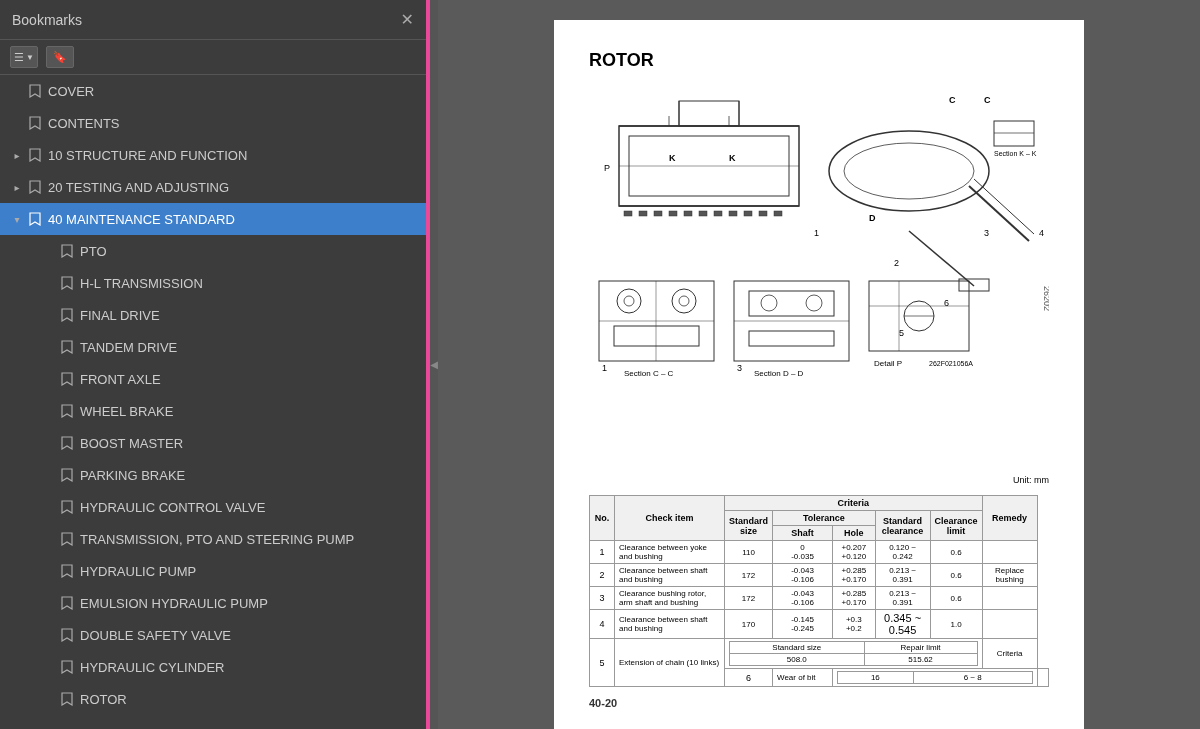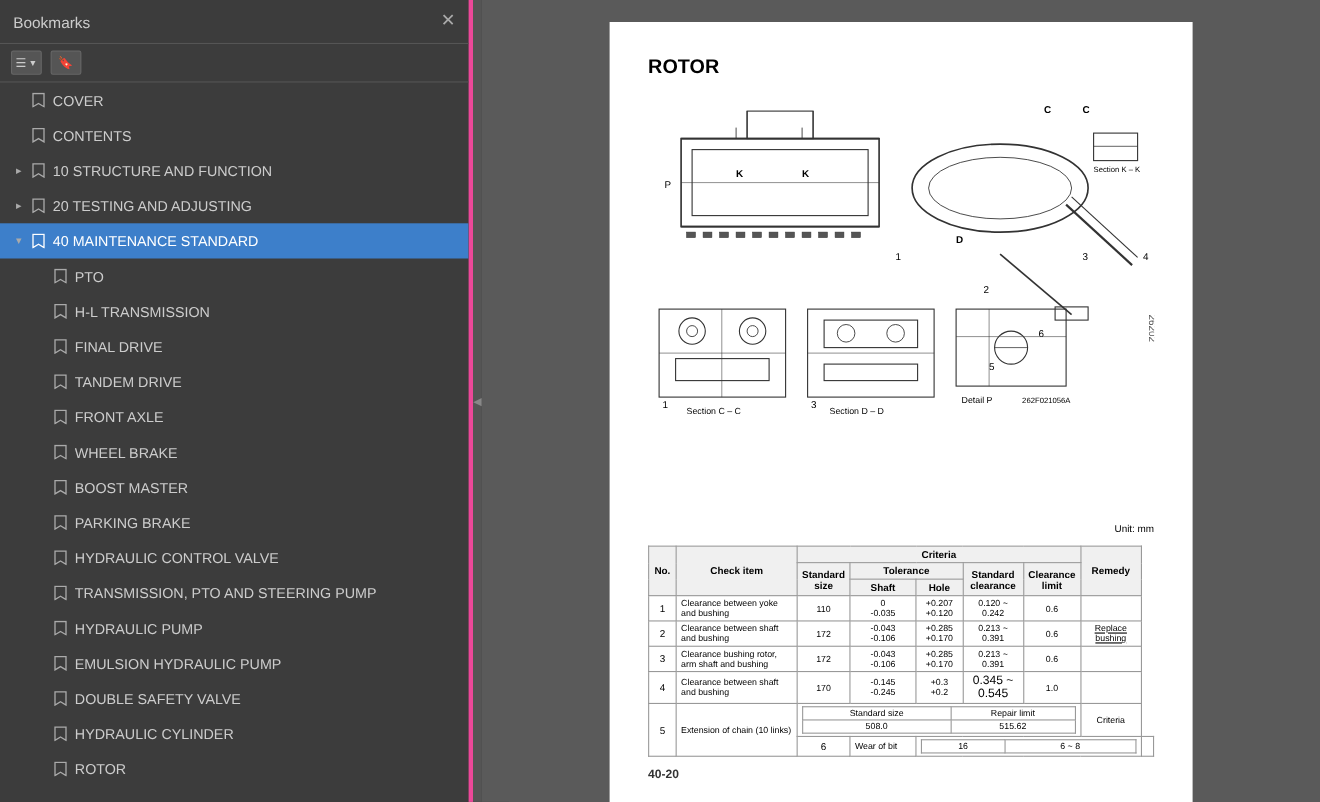--- a/index.html
+++ b/index.html
@@ -92,21 +92,21 @@
 
     .bookmark-item.active {
       background: #3d7fca;
       color: #fff;
     }
 
     .bookmark-item.level-0 {
     }
 
     .bookmark-item.level-1 {
-      padding-left: 30px;
+      padding-left: 42px;
     }
 
     .expand-icon {
       width: 14px;
       min-width: 14px;
       height: 14px;
       display: flex;
       align-items: center;
       justify-content: center;
       margin-right: 4px;
@@ -581,21 +581,21 @@
               <td>2</td>
         <td style="text-align:left;font-size:8px;">Clearance between shaft and bushing</td>
         <td style="font-size:8px;">172</td>
         <td style="font-size:8px;white-space:pre;">-0.043
 -0.106</td>
         <td style="font-size:8px;white-space:pre;">+0.285
 +0.170</td>
         <td style="font-size:8px;white-space:pre;">0.213 ~
 0.391</td>
         <td style="font-size:8px;">0.6</td>
-        <td style="font-size:8px;text-decoration:underline;">Replace bushing</td>
+        <td style="font-size:8px;">Replace bushing</td>
             </tr>
             <tr>
               <td>3</td>
         <td style="text-align:left;font-size:8px;">Clearance bushing rotor, arm shaft and bushing</td>
         <td style="font-size:8px;">172</td>
         <td style="font-size:8px;white-space:pre;">-0.043
 -0.106</td>
         <td style="font-size:8px;white-space:pre;">+0.285
 +0.170</td>
         <td style="font-size:8px;white-space:pre;">0.213 ~

